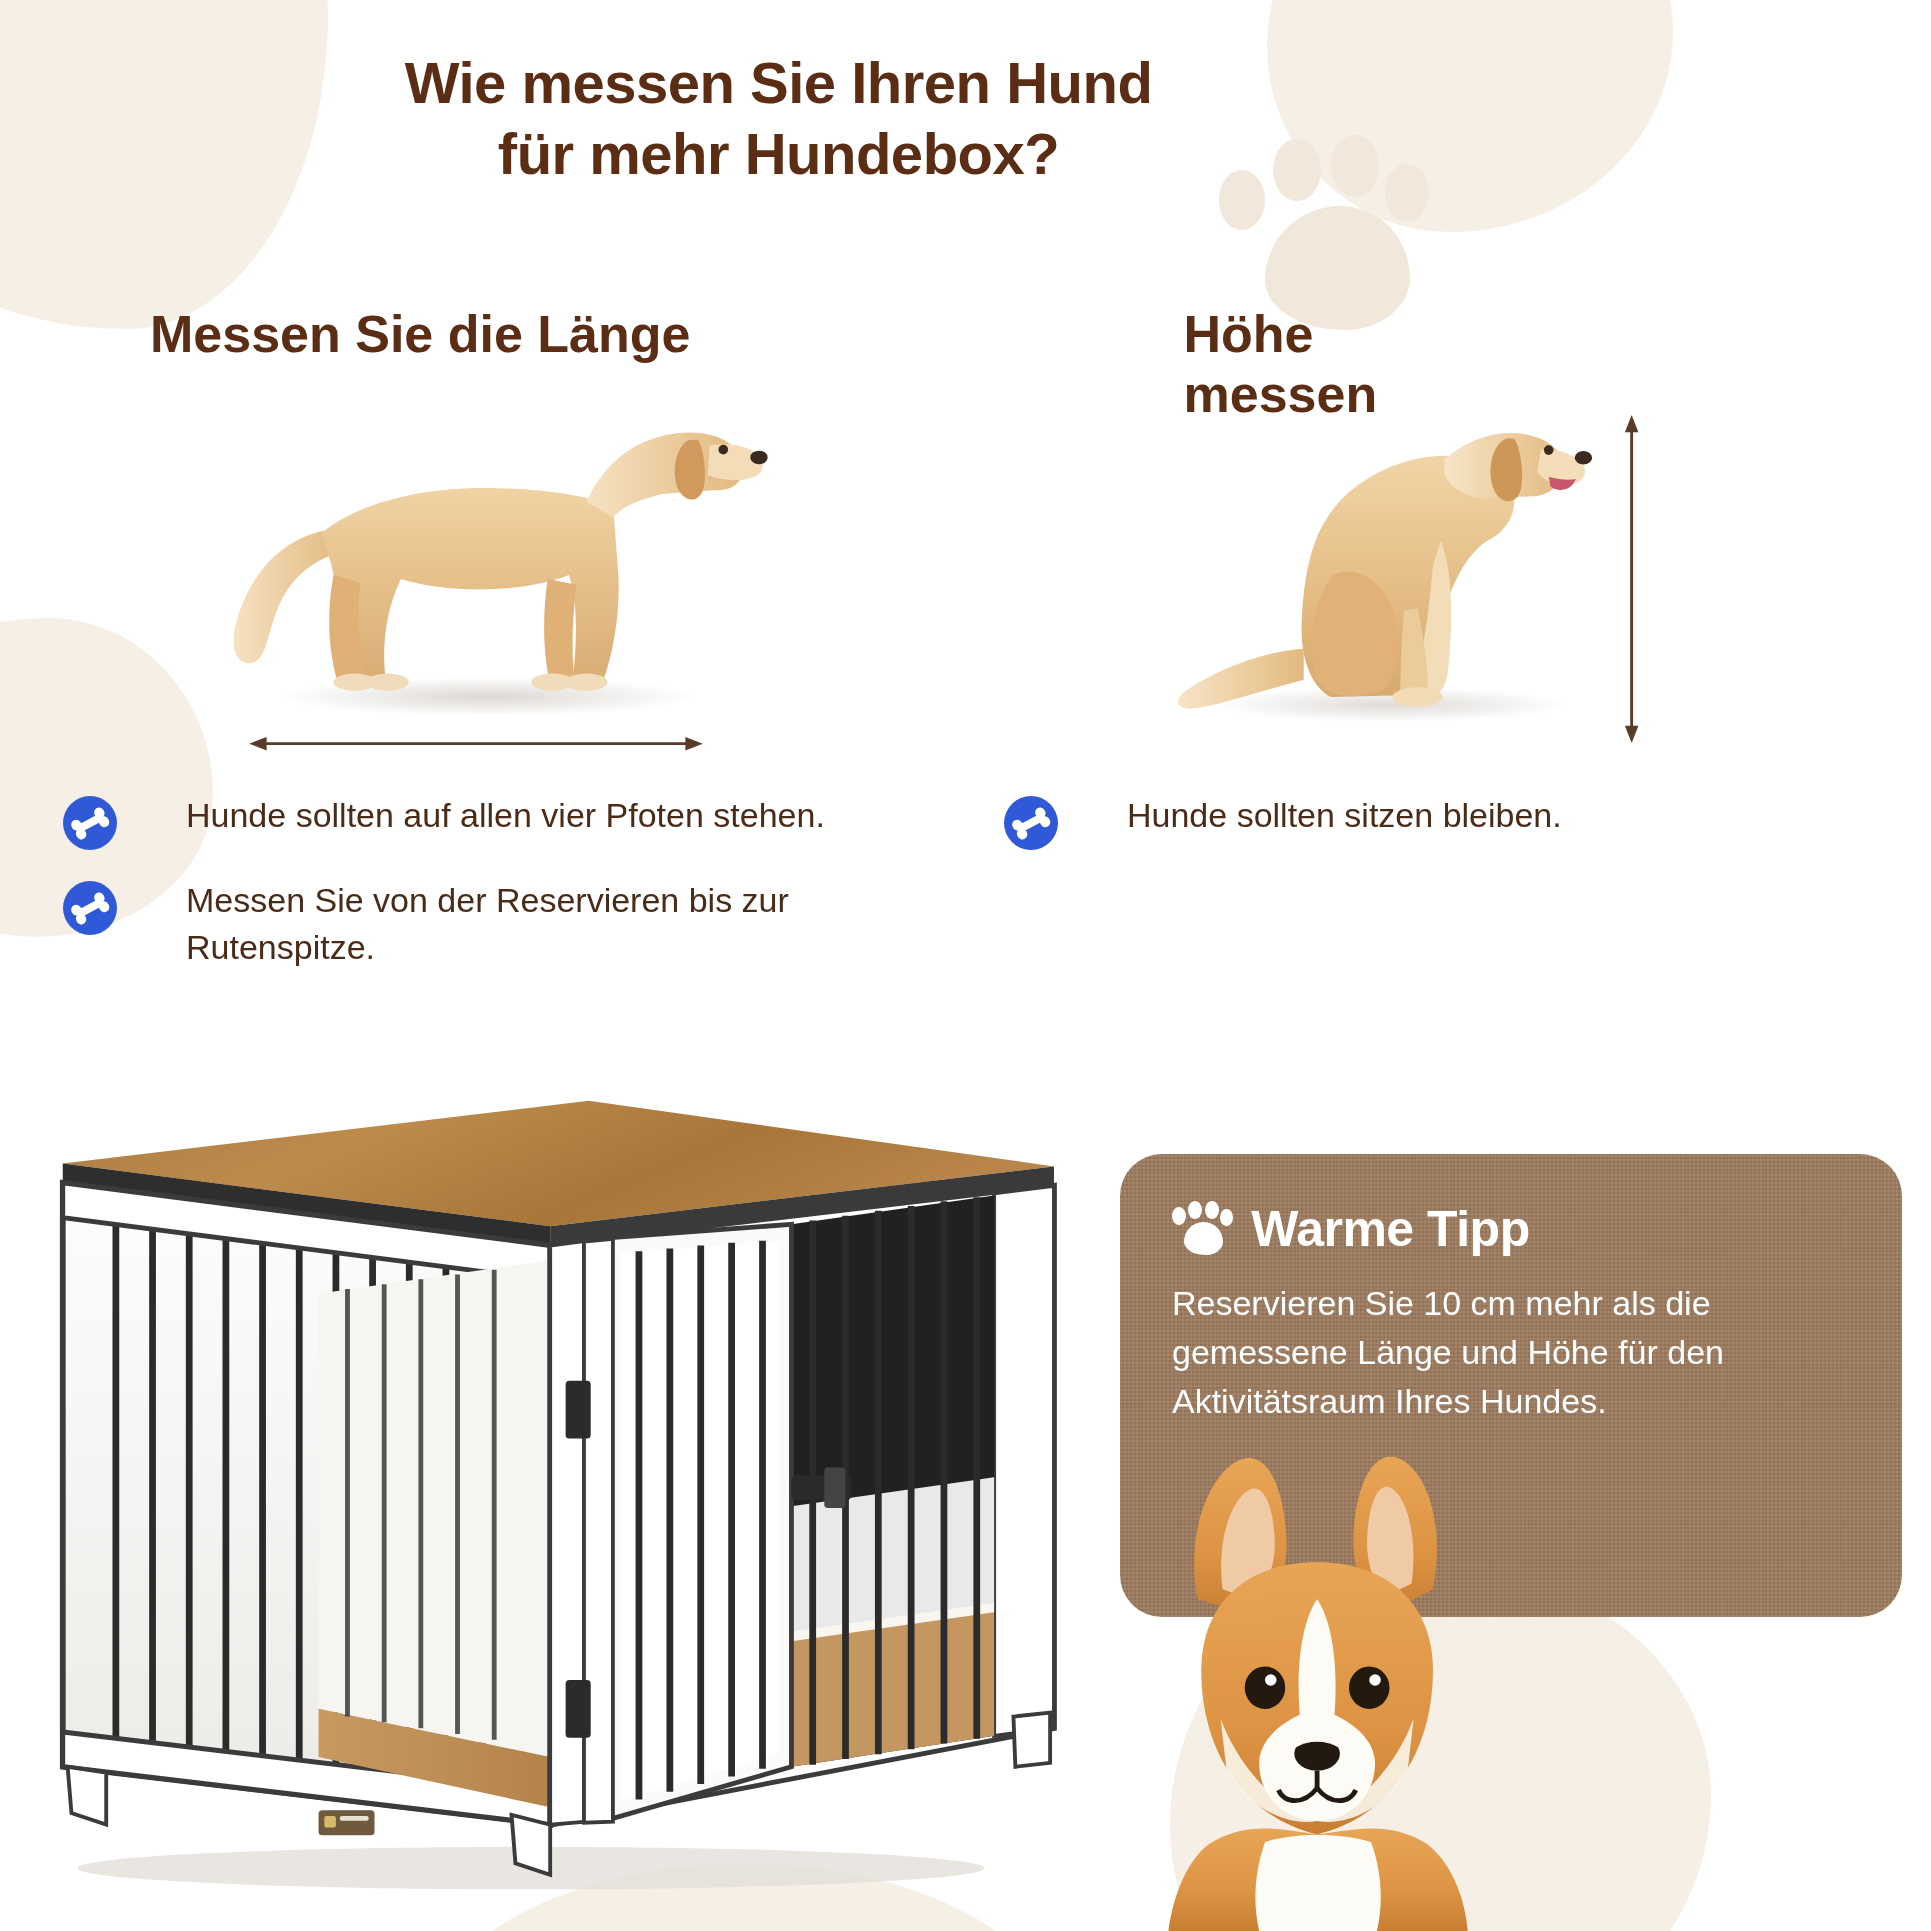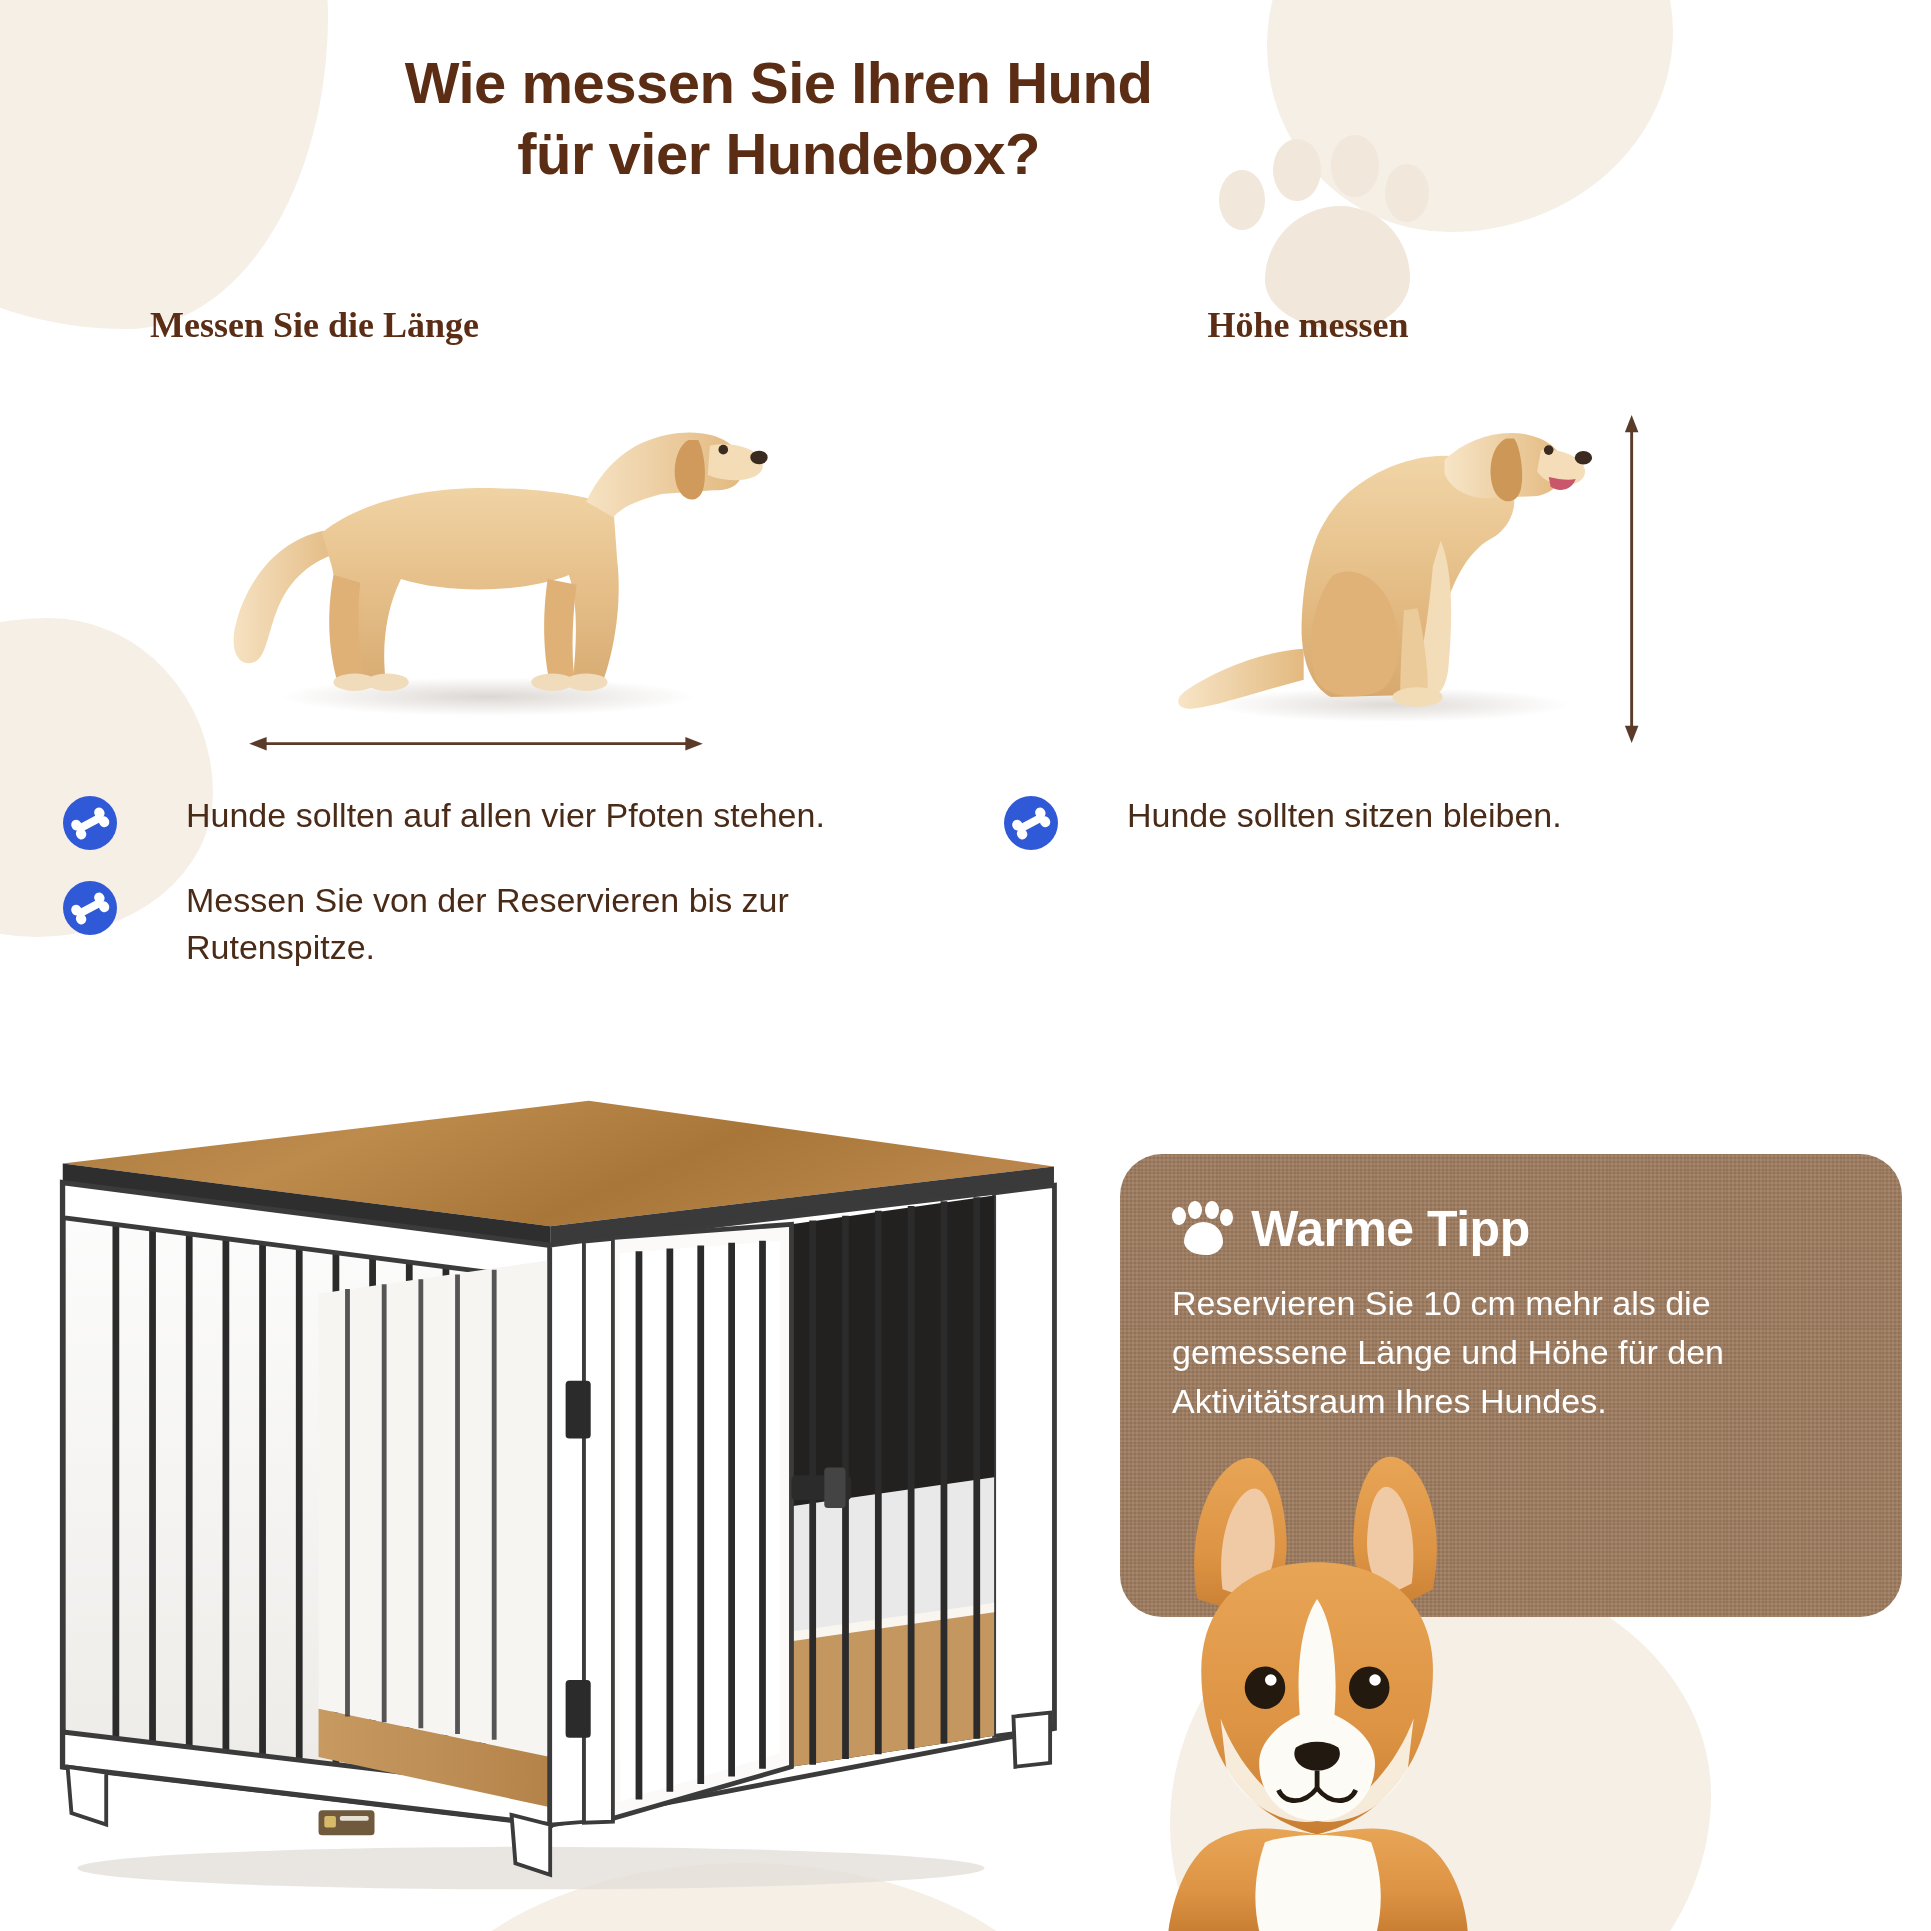--- a/index.html
+++ b/index.html
@@ -76,23 +76,22 @@
     line-height: 1.22;
     letter-spacing: -0.5px;
     z-index: 3;
   }
 
   
   .sec-head {
     position: absolute;
     color: #5a2d14;
     font-weight: bold;
-    font-size: 36px;
+    font-size: 52px;
     z-index: 3;
-    font-family: Liberation Serif, serif;
   }
   .sec-head.left { left: 150px; top: 304px; }
   .sec-head.right { left: 1308px; top: 304px; transform: translateX(-50%); }
 
   
   .photo { position: absolute; z-index: 2; }
 
   
   .arrow-h {
     position: absolute;
@@ -217,21 +216,21 @@
   <div class="paw">
     <div class="pad" style="left:56px; top:71px; width:145px; height:124px; border-radius:52% 48% 45% 55% / 60% 58% 42% 40%;"></div>
     <div class="pad" style="left:9.7px; top:35px; width:46px; height:60px;"></div>
     <div class="pad" style="left:64px; top:3.9px; width:48px; height:62px;"></div>
     <div class="pad" style="left:122px; top:0px; width:48px; height:62px;"></div>
     <div class="pad" style="left:176px; top:29px; width:44px; height:58px;"></div>
   </div>
 
   <div class="title">
     <div>Wie messen Sie Ihren Hund</div>
-    <div>für vier Hundebox?</div>
+    <div>für mehr Hundebox?</div>
   </div>
 
   <div class="sec-head left">Messen Sie die Länge</div>
   <div class="sec-head right">Höhe messen</div>
 
   <div class="photo" style="left:208px; top:386px; width:579px; height:357px;">
     <svg viewBox="0 0 600 370" width="579" height="357">
       <defs>
         <linearGradient id="furA" x1="0" y1="0" x2="0" y2="1">
           <stop offset="0%" stop-color="#f0d3a4"></stop>

